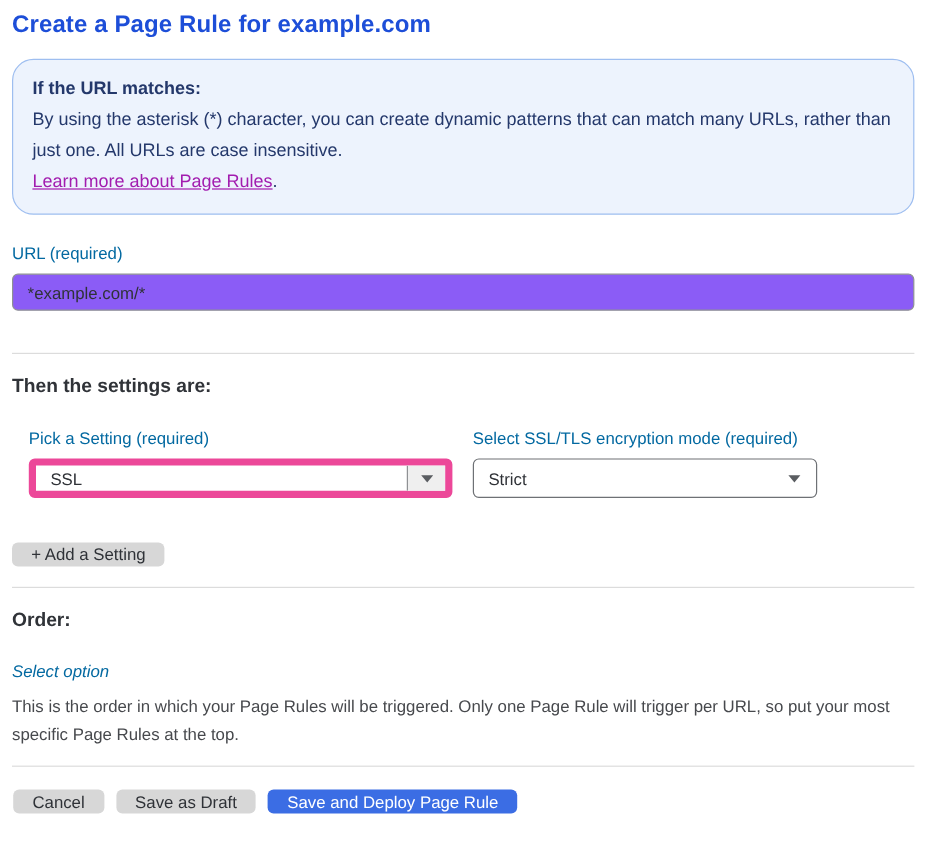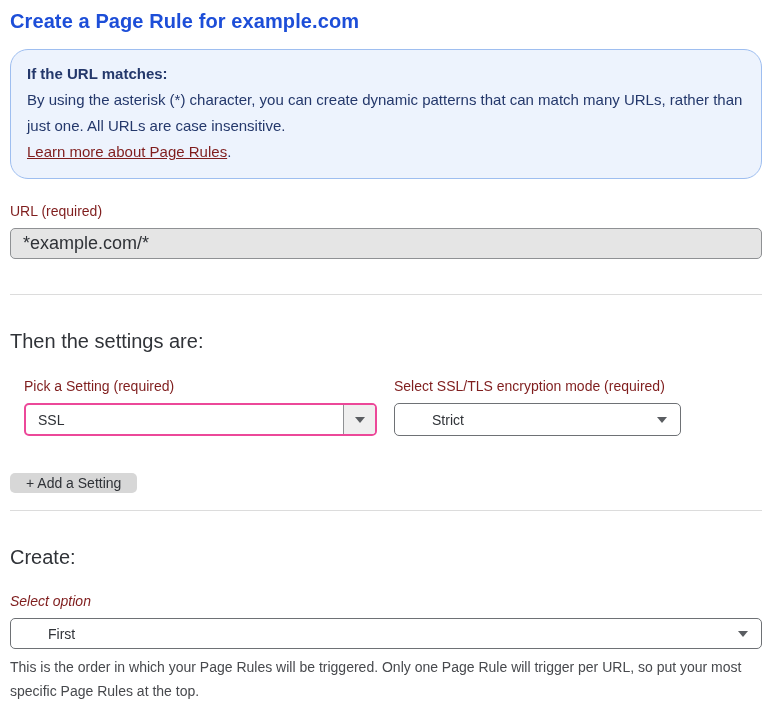--- a/index.html
+++ b/index.html
@@ -26,89 +26,89 @@
     border: 1px solid #9ebef0;
     border-radius: 18px;
     padding: 11px 16px 13px 16px;
     font-size: 15px;
     line-height: 26px;
     color: #24386b;
     margin-bottom: 24px;
   }
   .info-heading { font-weight: 700; }
   .info-link-row a {
-    color: #7f1d1d;
+    color: #a21caf;
     text-decoration: underline;
     cursor: pointer;
   }
   .info-link-row .suffix { color: #24386b; }
 
   label.field-label {
     display: block;
     font-size: 14px;
-    color: #7f1d1d;
+    color: #0369a1;
     margin-bottom: 9px;
   }
 
   input.url-input {
     width: 100%;
     height: 31px;
-    background: #e5e5e5;
+    background: #8b5cf6;
     border: 1px solid #8f9194;
     border-radius: 5px;
     padding: 4px 12px;
-    font-size: 18px;
+    font-size: 14px;
     font-family: inherit;
     color: #2f3237;
     outline: none;
   }
 
   hr.divider {
     border: none;
     border-top: 1px solid #dcdcdc;
     margin: 0;
   }
   hr.d1 { margin-top: 35px; }
   hr.d2 { margin-top: 17px; }
   hr.d3 { margin-top: 14px; }
 
   h2.section-heading {
-    font-size: 20px;
-    font-weight: 400;
+    font-size: 16px;
+    font-weight: 700;
     color: #303338;
-    margin-top: 35px;
+    margin-top: 19px;
   }
 
   .settings-row { display: flex; margin-top: 25px; }
   .settings-col-1 { width: 353px; margin-left: 14px; }
   .settings-col-2 { width: 287px; margin-left: 17px; }
 
   .select {
     display: flex;
     align-items: center;
     height: 33px;
     background: #ffffff;
     border-radius: 5px;
     font-size: 14px;
     color: #2f3237;
     cursor: pointer;
     overflow: hidden;
   }
   .select .select-value { flex: 1; padding: 0 12px; }
-  .select.segmented { border: 2px solid #ec4899; }
+  .select.segmented { border: 6px solid #ec4899; }
   .select.segmented .arrow-box {
     width: 32px;
     align-self: stretch;
     background: #efefef;
     border-left: 1px solid #8f9194;
     display: flex;
     align-items: center;
     justify-content: center;
   }
-  .select.plain { border: 1px solid #6e7175; padding-left: 25px; }
+  .select.plain { border: 1px solid #6e7175; }
   .select.plain .arrow-pad {
     padding-right: 13px;
     display: flex;
     align-items: center;
   }
   .tri {
     width: 0; height: 0;
     border-left: 5px solid transparent;
     border-right: 5px solid transparent;
     border-top: 6px solid #5a5d61;
@@ -186,29 +186,23 @@
             <span class="tri"></span>
           </span>
       </div>
     </div>
   </div>
 
   <button class="btn gray add-setting">+ Add a Setting</button>
 
   <hr class="divider d2">
 
-  <h2 class="section-heading">Create:</h2>
+  <h2 class="section-heading">Order:</h2>
 
   <label class="field-label order-label">Select option</label>
-  <div class="select plain full">
-    <span class="select-value">First</span>
-    <span class="arrow-pad">
-        <span class="tri"></span>
-      </span>
-  </div>
 
   <p class="help-text">This is the order in which your Page Rules will be triggered. Only one Page Rule will trigger per URL, so put your most specific Page Rules at the top.</p>
 
   <hr class="divider d3">
 
   <div class="footer-row">
     <button class="btn gray">Cancel</button>
     <button class="btn gray">Save as Draft</button>
     <button class="btn blue">Save and Deploy Page Rule</button>
   </div>

